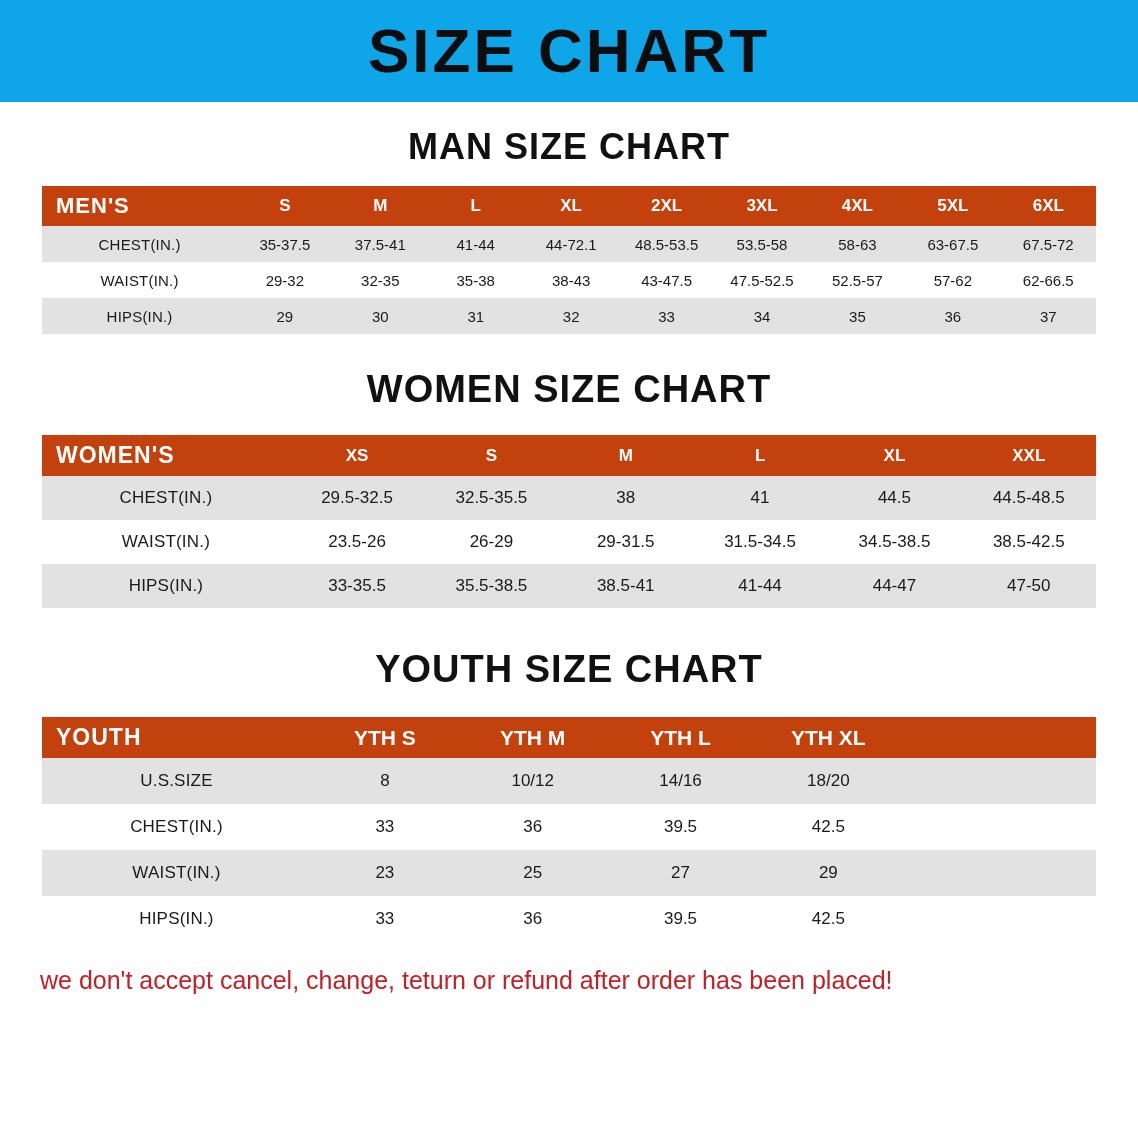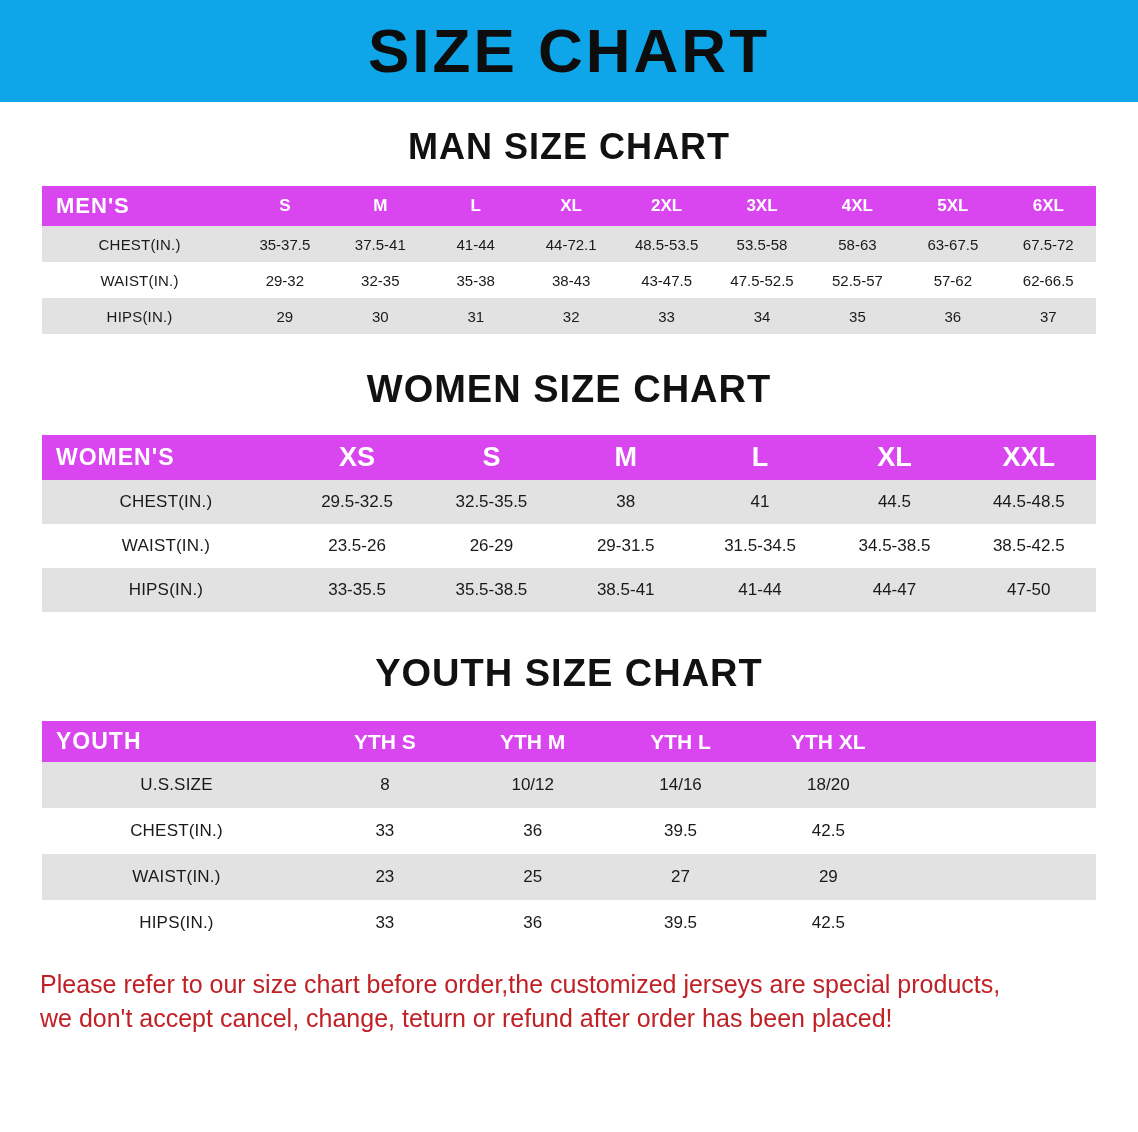--- a/index.html
+++ b/index.html
@@ -69,21 +69,21 @@
     table-layout: fixed;
   }
   table.size-table th,
   table.size-table td {
     text-align: center;
     font-family: "Liberation Sans", sans-serif;
   }
 
   
   .hdr-row {
-    background: #d946ef;
+    background: #c2410c;
     color: #ffffff;
   }
   .hdr-row th {
     font-weight: bold;
     padding: 7px 2px;
   }
   .hdr-row th.first {
     text-align: left;
     padding-left: 14px;
     letter-spacing: 1px;
@@ -101,21 +101,21 @@
   .row-shade td { background: #e2e2e2; }
   .row-plain td { background: #ffffff; }
 
   
   #men-table .hdr-row th { font-size: 17px; }
   #men-table .hdr-row th.first { font-size: 22px; }
   #men-table td { font-size: 15px; height: 28px; }
   #men-table td.first { font-size: 15px; }
 
   
-  #women-table .hdr-row th { font-size: 27px; }
+  #women-table .hdr-row th { font-size: 17px; }
   #women-table .hdr-row th.first { font-size: 23px; }
   #women-table td { font-size: 17px; height: 36px; }
   #women-table td.first { font-size: 17px; }
 
   
   #youth-table .hdr-row th { font-size: 21px; }
   #youth-table .hdr-row th.first { font-size: 23px; }
   #youth-table td { font-size: 17px; height: 38px; }
   #youth-table td.first { font-size: 17px; }
 
@@ -291,15 +291,14 @@
         <td>36</td>
         <td>39.5</td>
         <td>42.5</td>
         <td></td>
       </tr>
     </tbody>
   </table>
 </div>
 
 <div class="note">
-  <div>Please refer to our size chart before order,the customized jerseys are special products,</div>
   <div>we don't accept cancel, change, teturn or refund after order has been placed!</div>
 </div>
 
 </body></html>

